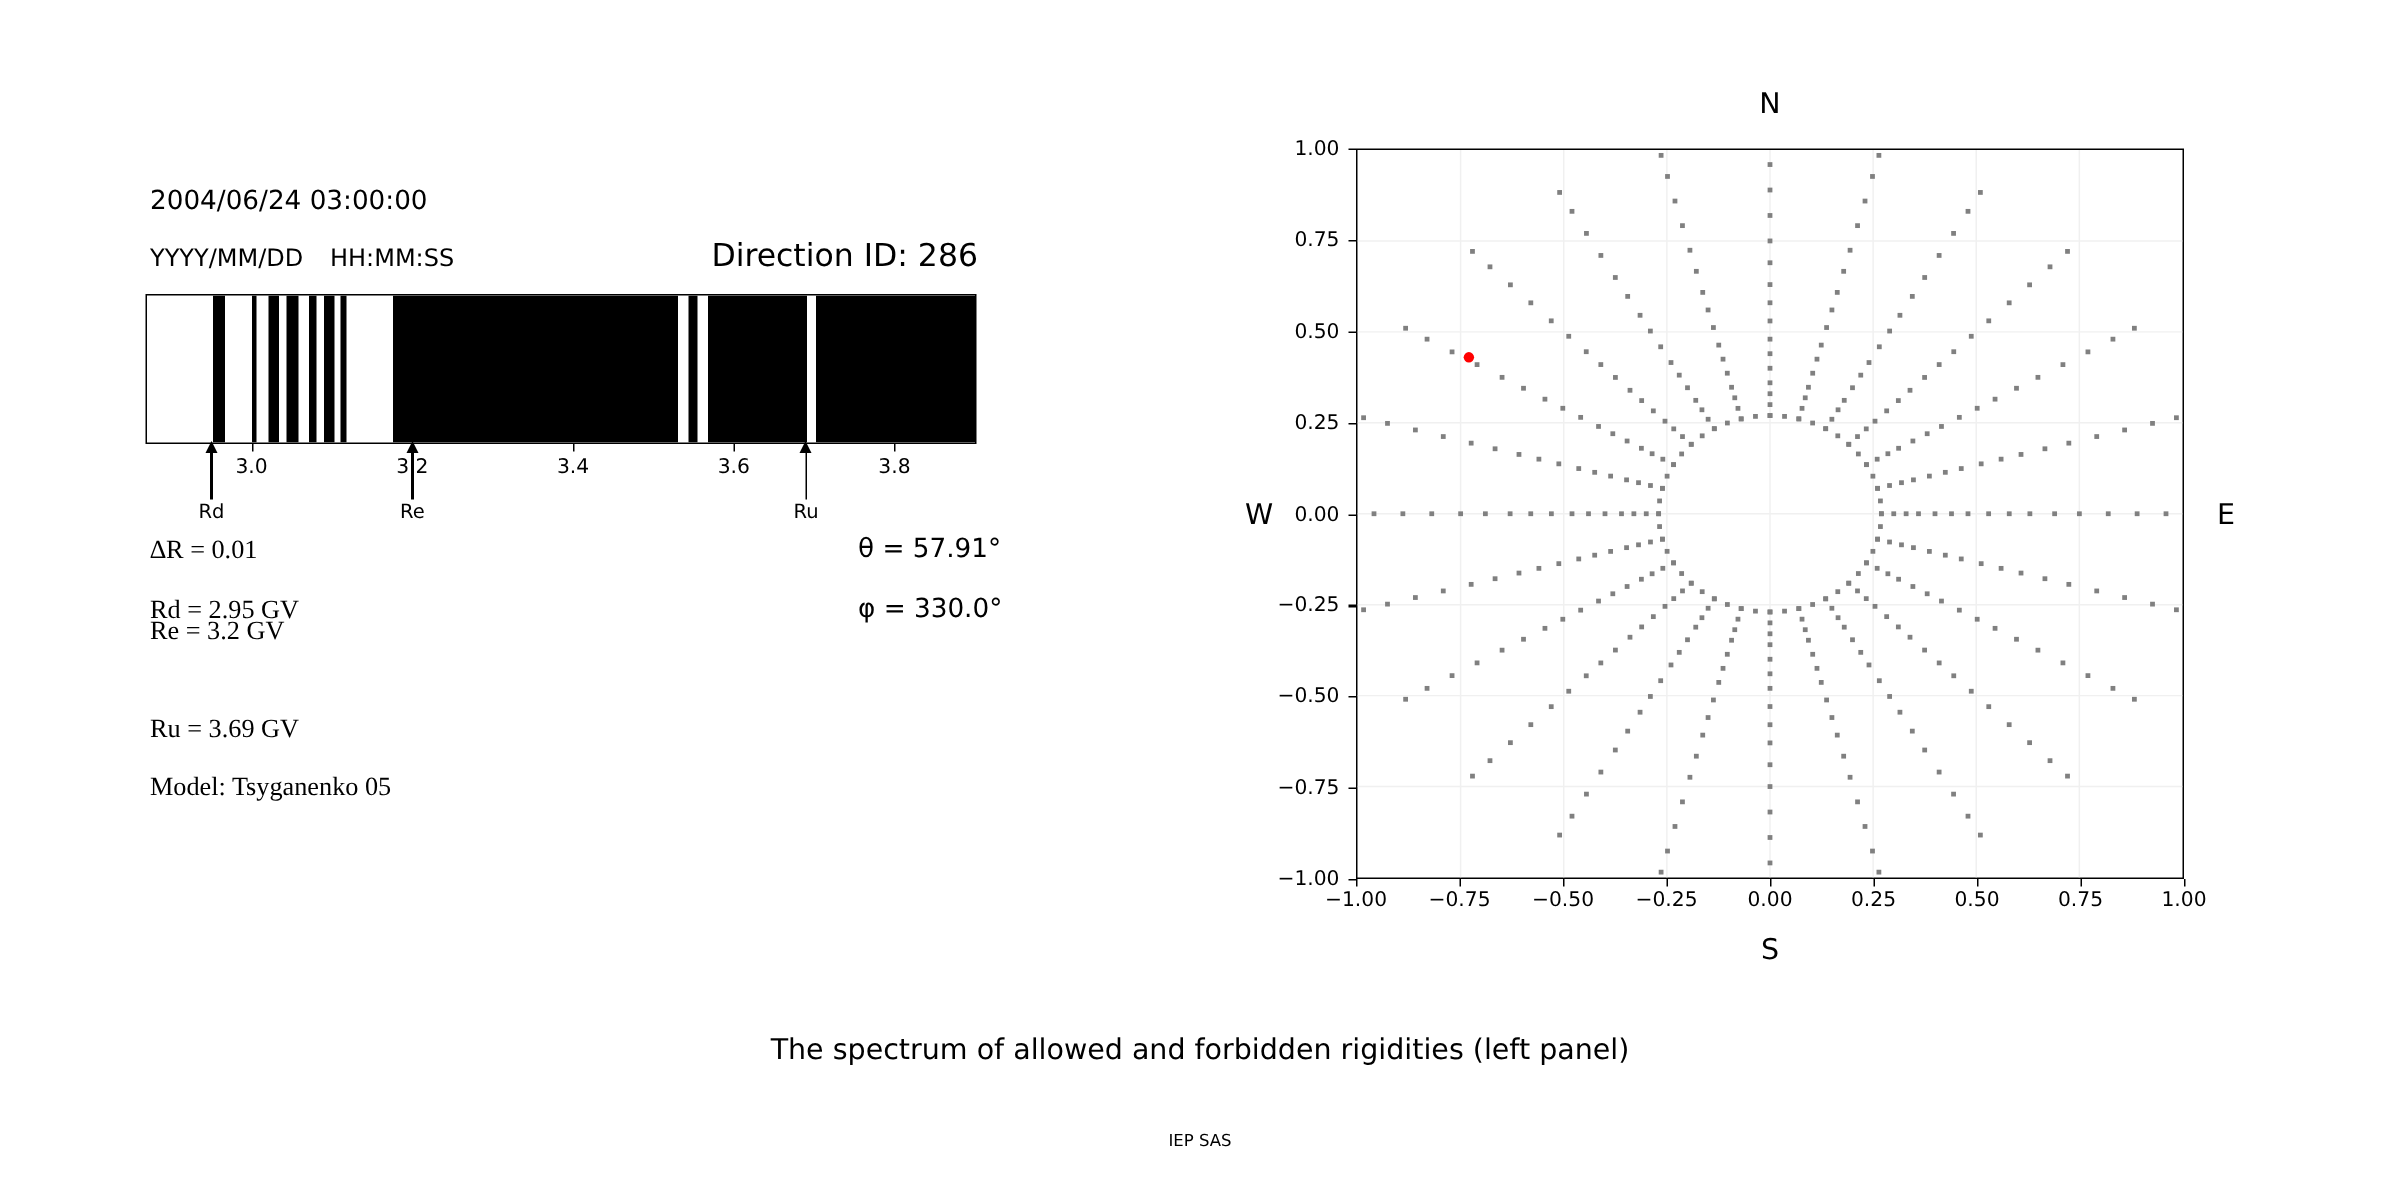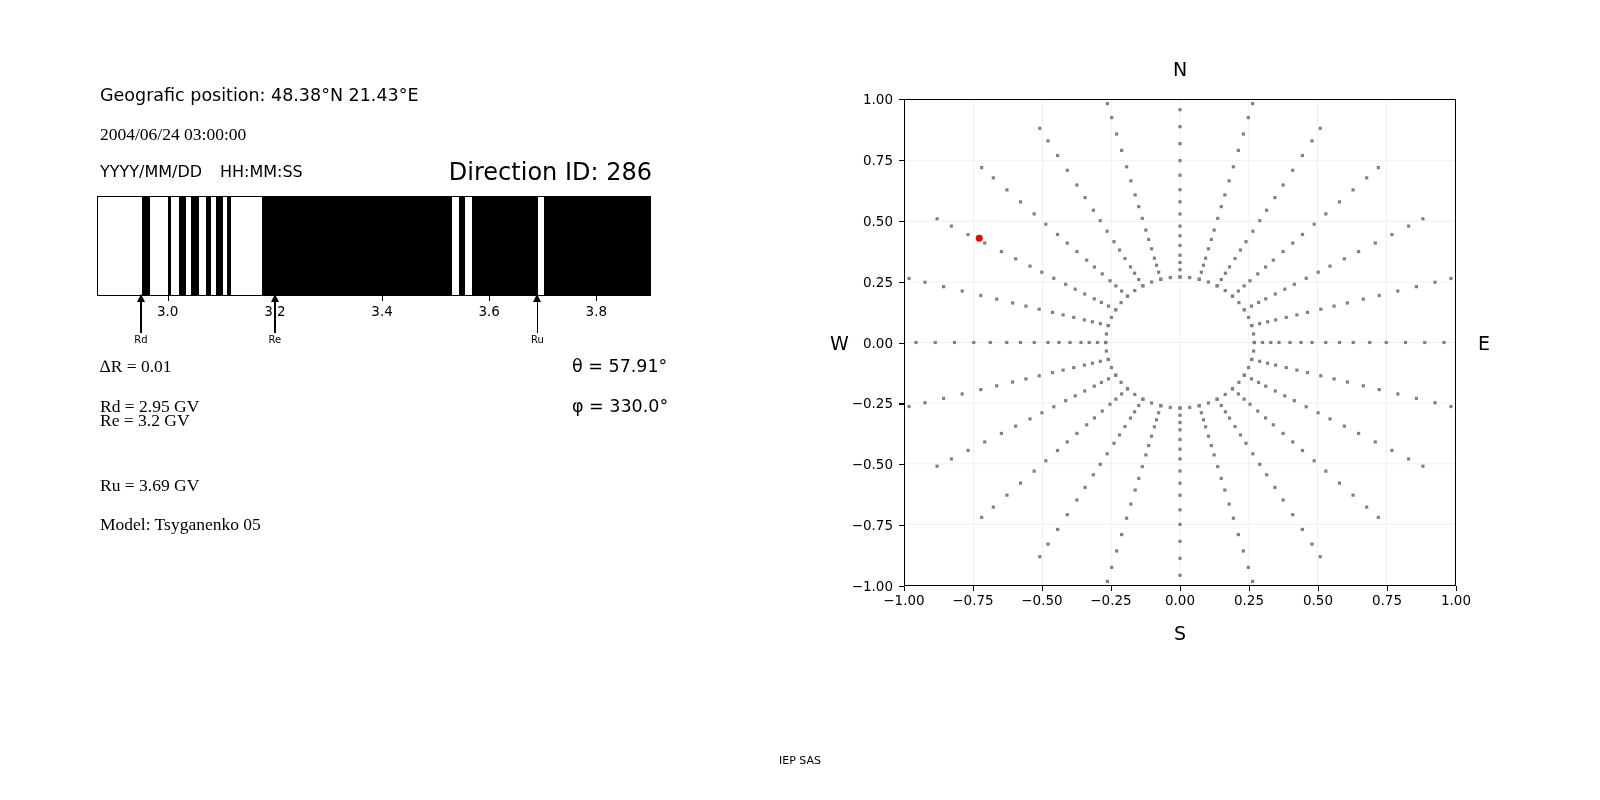--- a/index.html
+++ b/index.html
@@ -24,34 +24,34 @@
     width: 800px; height: 800px;
   }
 
   .info-line {
     position: absolute;
     white-space: nowrap;
     font-size: 17.5px;
     color: #000;
   }
   #geo-position  { left: 100px; top: 85px; }
-  #datetime      { left: 100px; top: 124px; font-family: Liberation Serif, serif; }
+  #datetime      { left: 100px; top: 124px; }
 
   .format-hint {
     position: absolute;
     font-size: 16px;
     white-space: nowrap;
   }
   #date-format { left: 100px; top: 162px; }
   #time-format { left: 220px; top: 162px; }
 
   #direction-id {
     position: absolute;
     right: 148px; top: 158px;
-    font-size: 24px;
+    font-size: 21px;
     white-space: nowrap;
   }
 
   
   #spectrum-wrap {
     position: absolute;
     left: 97px; top: 196px;
     width: 554px; height: 100px;
   }
   #spectrum-band {
@@ -108,21 +108,21 @@
     left: -4.2px;
     top: 0px;
     width: 0; height: 0;
     border-left: 4.2px solid transparent;
     border-right: 4.2px solid transparent;
     border-bottom: 8px solid #000000;
   }
   .marker-label {
     position: absolute;
     top: 40px;
-    font-size: 10px;
+    font-size: 13px;
     transform: translateX(-50%);
     white-space: nowrap;
   }
 
   
   .param {
     position: absolute;
     font-size: 17.5px;
     white-space: nowrap;
   }
@@ -206,21 +206,20 @@
     width: 1600px;
     text-align: center;
     font-size: 11px;
   }
 </style>
 </head>
 <body>
 
 <div id="left-panel">
 
-  <div class="info-line" id="geo-position">Geografic position: 48.38°N 21.43°E</div>
 
   <div class="info-line" id="datetime">2004/06/24 03:00:00</div>
 
   <div class="format-hint" id="date-format">YYYY/MM/DD</div>
 
   <div class="format-hint" id="time-format">HH:MM:SS</div>
 
   <div id="direction-id">Direction ID: 286</div>
 
   <div id="spectrum-wrap">
@@ -762,14 +761,15 @@
     <div class="xtick-label" style="left: 449px;">0.25</div>
     <div class="xtick-mark" style="left: 518px;"></div>
     <div class="xtick-label" style="left: 518px;">0.50</div>
     <div class="xtick-mark" style="left: 587px;"></div>
     <div class="xtick-label" style="left: 587px;">0.75</div>
     <div class="xtick-mark" style="left: 656px;"></div>
     <div class="xtick-label" style="left: 656px;">1.00</div>
   </div>
 
 <div id="caption">
+  <div class="caption-line">The spectrum of allowed and forbidden rigidities (left panel)</div>
 </div>
 <div id="footer">IEP SAS</div>
 
 </body></html>

